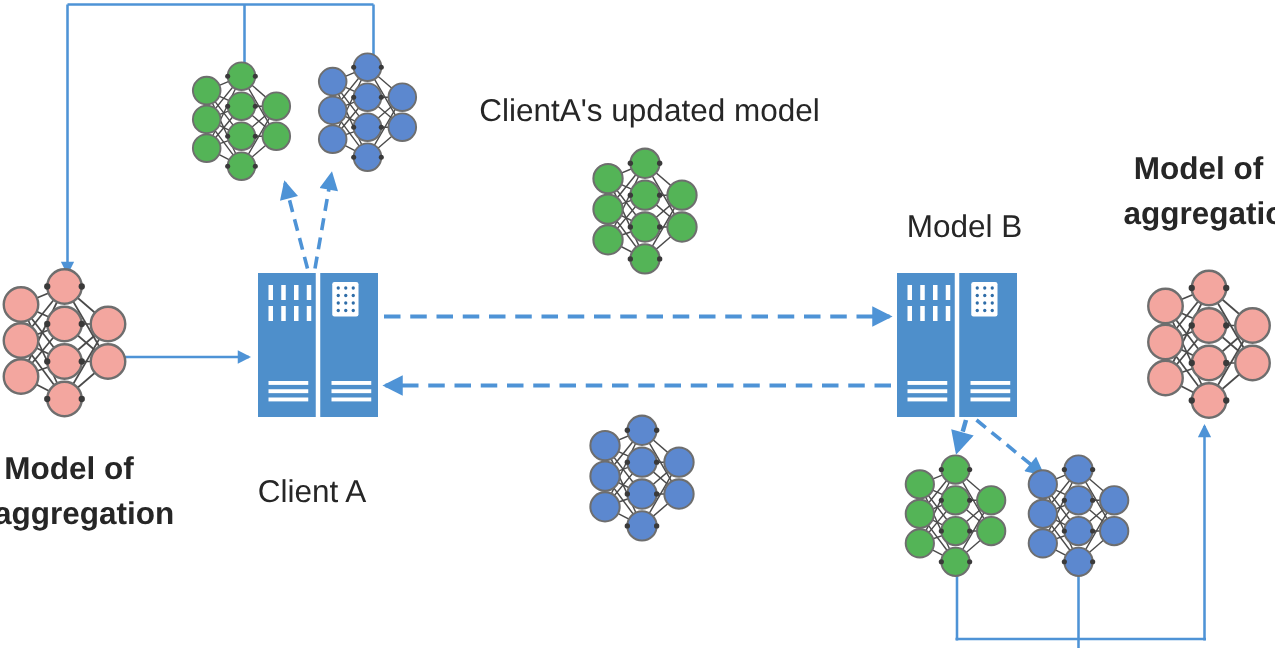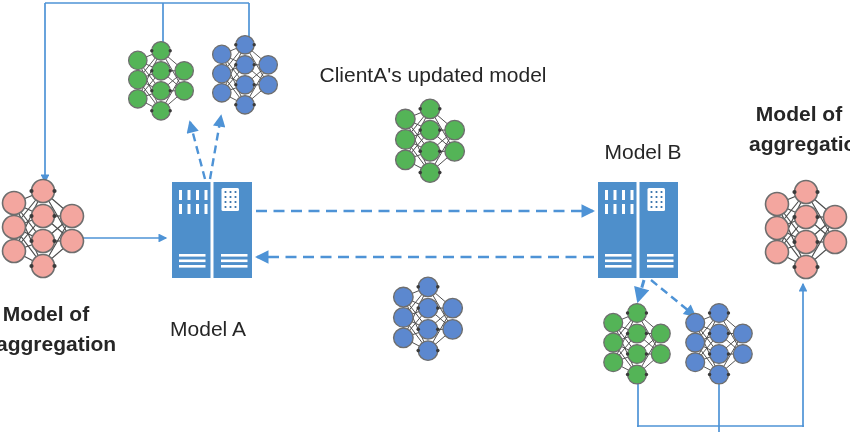--- a/index.html
+++ b/index.html
@@ -428,16 +428,16 @@
           <rect x="7" y="83" width="26.5" height="2.6" fill="#FFFFFF"></rect>
           <rect x="49" y="72" width="26.5" height="2.6" fill="#FFFFFF"></rect>
           <rect x="49" y="77.5" width="26.5" height="2.6" fill="#FFFFFF"></rect>
           <rect x="49" y="83" width="26.5" height="2.6" fill="#FFFFFF"></rect>
         </g>
       </g>
   </svg>
 
   <div class="lbl" style="left:433px;top:75px;">ClientA's updated model</div>
   <div class="lbl" style="left:643px;top:152px;">Model B</div>
-  <div class="lbl" style="left:208px;top:329px;">Model A</div>
+  <div class="lbl" style="left:208px;top:329px;">Client A</div>
   <div class="lbl wrap" style="left:46px;top:329px;">Model of aggregation</div>
   <div class="lbl wrap" style="left:799px;top:129px;">Model of aggregation</div>
 </div>
 
 </body></html>

